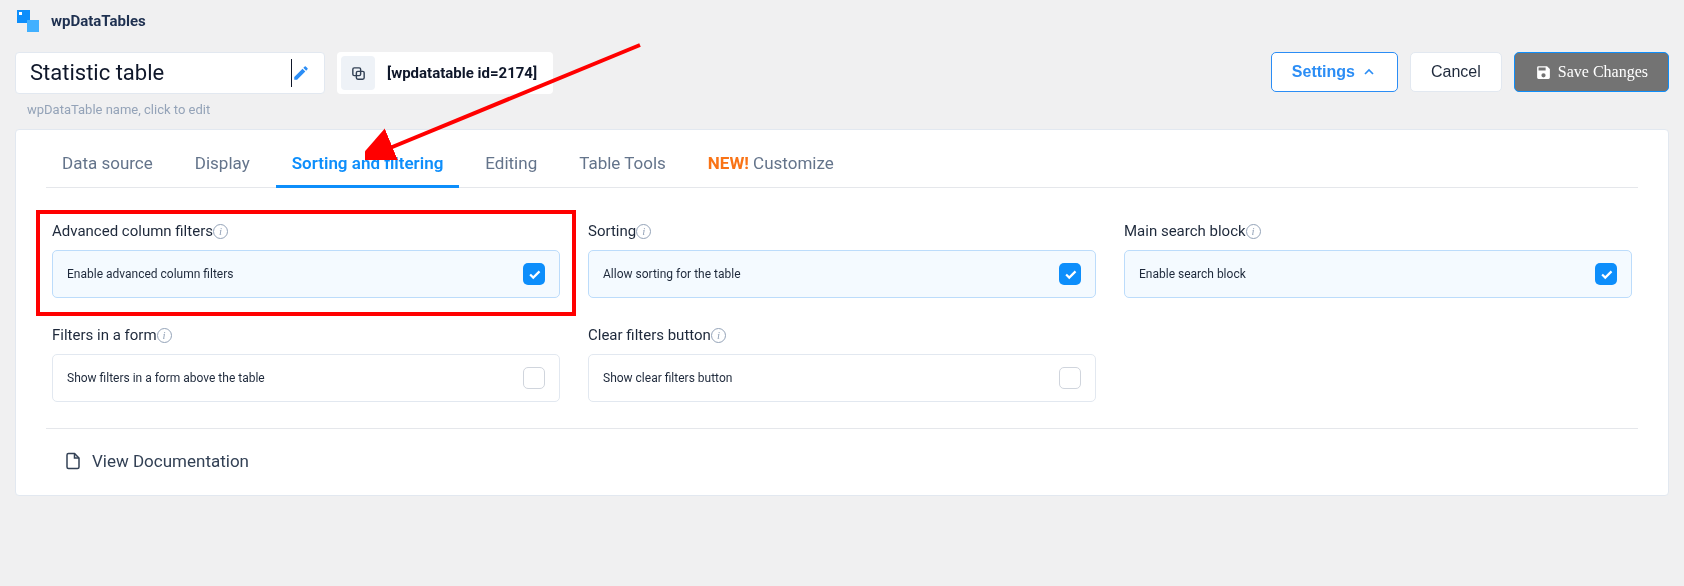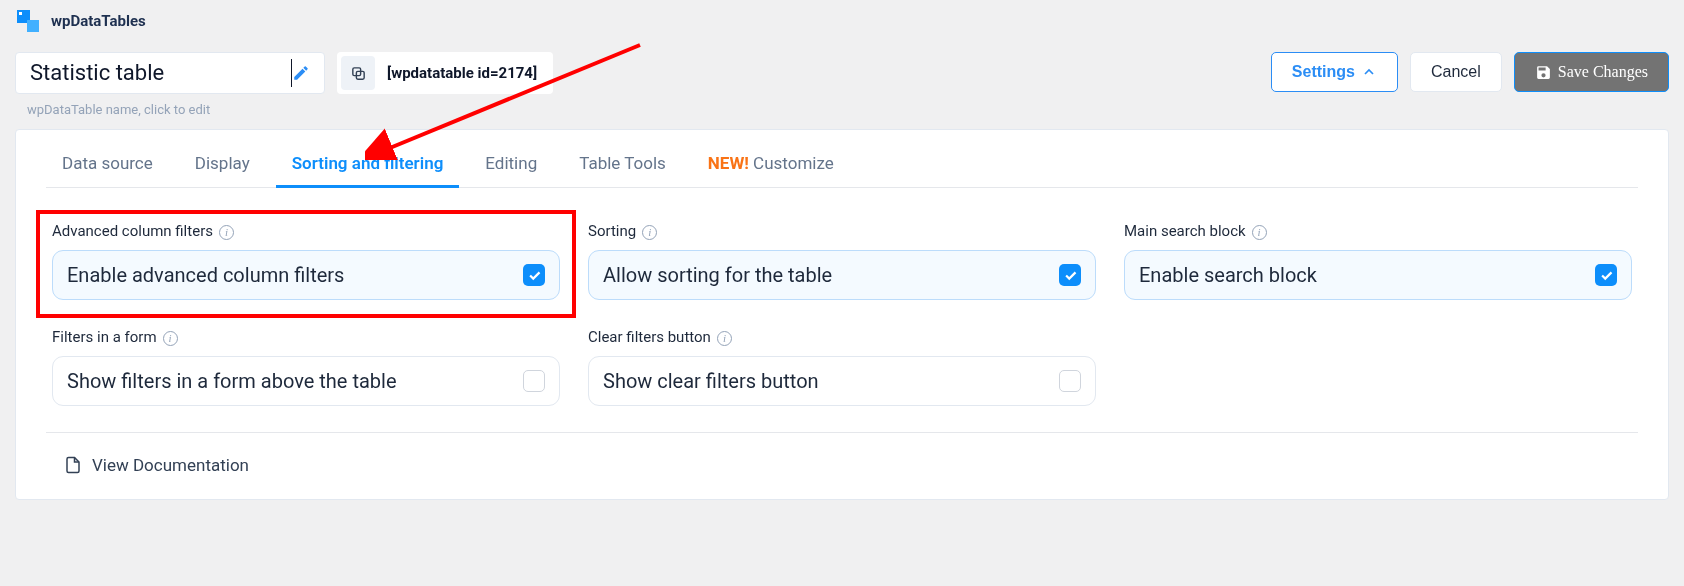--- a/index.html
+++ b/index.html
@@ -98,32 +98,32 @@
     .tab .newb { color: #f97316; font-weight: 700; }
 
     .settings-grid {
       display: grid; grid-template-columns: 1fr 1fr 1fr; gap: 28px;
       padding: 34px 6px 26px;
       border-bottom: 1px solid #e5e7eb;
     }
     .field-block {}
     .field-label {
       font-size: 15px; color: #1e293b; margin-bottom: 10px;
-      display: flex; align-items: flex-end; gap: 6px;
+      display: flex; align-items: center; 
     }
     .info-icon {
       width: 15px; height: 15px; border: 1.3px solid #94a3b8; border-radius: 50%;
       display: inline-flex; align-items: center; justify-content: center;
       font-size: 11px; color: #94a3b8; font-style: italic; font-family: Georgia, serif;
       line-height: 1;
     }
     .toggle-row {
-      background: #f4faff; border: 1px solid #bcdcfb; border-radius: 11px;
+      background: #f4faff; border: 1px solid #bcdcfb; border-radius: 5px;
       padding: 12px 14px; display: flex; align-items: center; justify-content: space-between;
-      font-size: 20px; color: #1e293b;
+      font-size: 12px; color: #1e293b;
     }
     .toggle-row.unchecked {
       background: #fff; border: 1px solid #e2e8f0;
     }
     .chk {
       width: 22px; height: 22px; border-radius: 5px;
       display: inline-flex; align-items: center; justify-content: center;
       cursor: pointer;
     }
     .chk.on { background: #0d8efb; }

